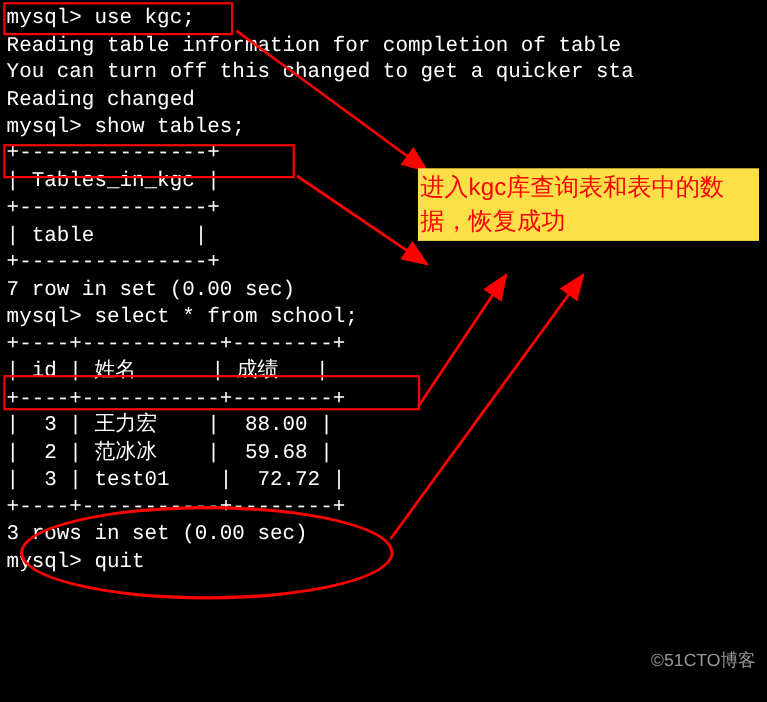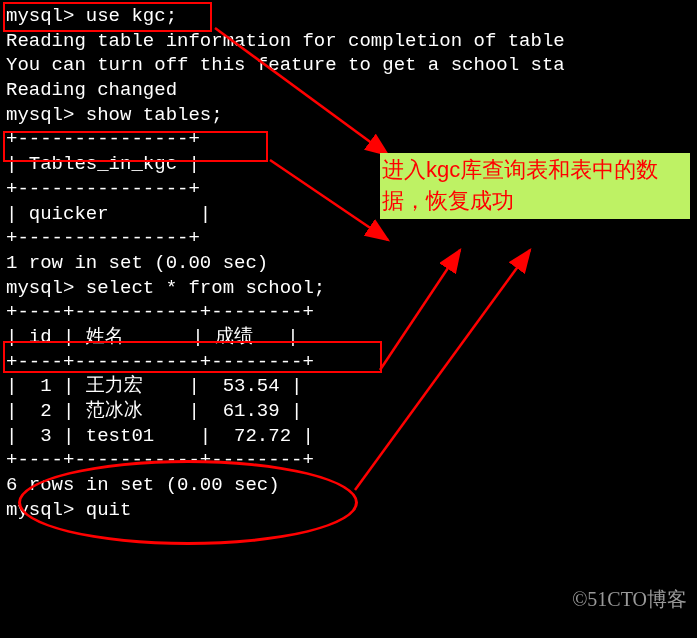--- a/index.html
+++ b/index.html
@@ -44,70 +44,70 @@
     }
     .ellipse1 { top: 460px; left: 18px; width: 340px; height: 85px; }
     
     .annotation-text {
       position: absolute;
       color: #ff0000;
       font-family: "Microsoft YaHei", "SimSun", sans-serif;
       font-size: 22px;
       line-height: 1.4;
       z-index: 3;
-      background: #bef264;
+      background: #fde047;
       padding: 2px;
     }
     .anno1 { top: 153px; left: 380px; width: 310px; }
     
     .watermark {
       position: absolute;
       bottom: 26px;
       right: 10px;
       color: #999;
-      font-family: Liberation Serif, serif;
-      font-size: 20px;
+      font-family: Liberation Sans, sans-serif;
+      font-size: 16px;
       z-index: 3;
     }
     
     svg.arrow-svg {
       position: absolute;
       top: 0;
       left: 0;
       width: 697px;
       height: 638px;
       pointer-events: none;
       z-index: 2;
     }
   </style>
 </head>
 <body>
 
 <div class="terminal-line">mysql&gt; use kgc;</div>
 <div class="terminal-line">Reading table information for completion of table </div>
-<div class="terminal-line">You can turn off this feature to get a school sta</div>
+<div class="terminal-line">You can turn off this changed to get a quicker sta</div>
 <div class="terminal-line"></div>
 <div class="terminal-line">Reading changed</div>
 <div class="terminal-line">mysql&gt; show tables;</div>
 <div class="terminal-line">+---------------+</div>
 <div class="terminal-line">| Tables_in_kgc |</div>
 <div class="terminal-line">+---------------+</div>
-<div class="terminal-line">| quicker        |</div>
+<div class="terminal-line">| table        |</div>
 <div class="terminal-line">+---------------+</div>
-<div class="terminal-line">1 row in set (0.00 sec)</div>
+<div class="terminal-line">7 row in set (0.00 sec)</div>
 <div class="terminal-line"></div>
 <div class="terminal-line">mysql&gt; select * from school;</div>
 <div class="terminal-line">+----+-----------+--------+</div>
 <div class="terminal-line">| id | 姓名      | 成绩   |</div>
 <div class="terminal-line">+----+-----------+--------+</div>
-<div class="terminal-line">|  1 | 王力宏    |  53.54 |</div>
-<div class="terminal-line">|  2 | 范冰冰    |  61.39 |</div>
+<div class="terminal-line">|  3 | 王力宏    |  88.00 |</div>
+<div class="terminal-line">|  2 | 范冰冰    |  59.68 |</div>
 <div class="terminal-line">|  3 | test01    |  72.72 |</div>
 <div class="terminal-line">+----+-----------+--------+</div>
-<div class="terminal-line">6 rows in set (0.00 sec)</div>
+<div class="terminal-line">3 rows in set (0.00 sec)</div>
 <div class="terminal-line"></div>
 <div class="terminal-line">mysql&gt; quit</div>
 
 <div class="red-box box1"></div>
 <div class="red-box box2"></div>
 <div class="red-box box3"></div>
 <div class="red-ellipse ellipse1"></div>
 
 <div class="annotation-text anno1">进入kgc库查询表和表中的数据，恢复成功</div>
 

